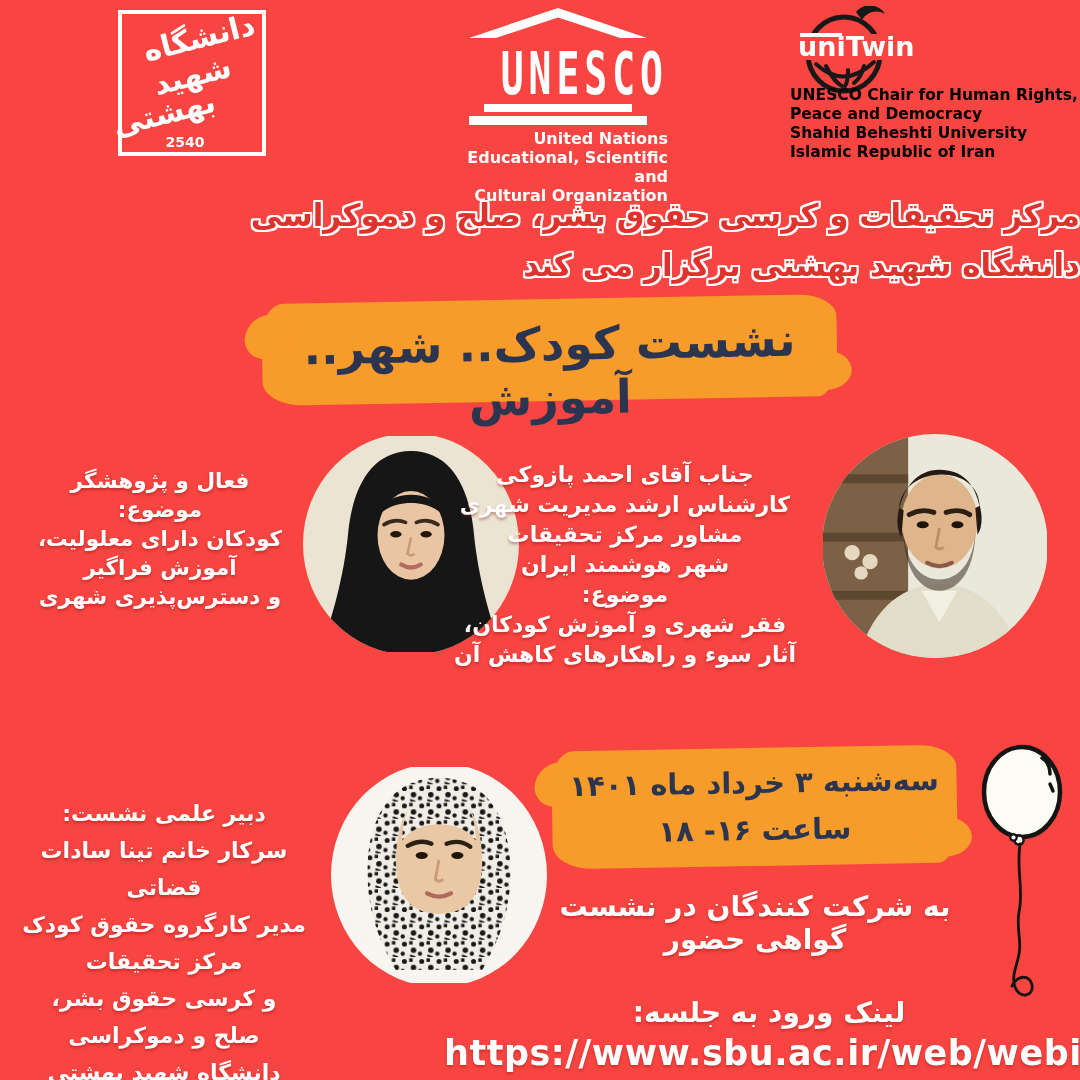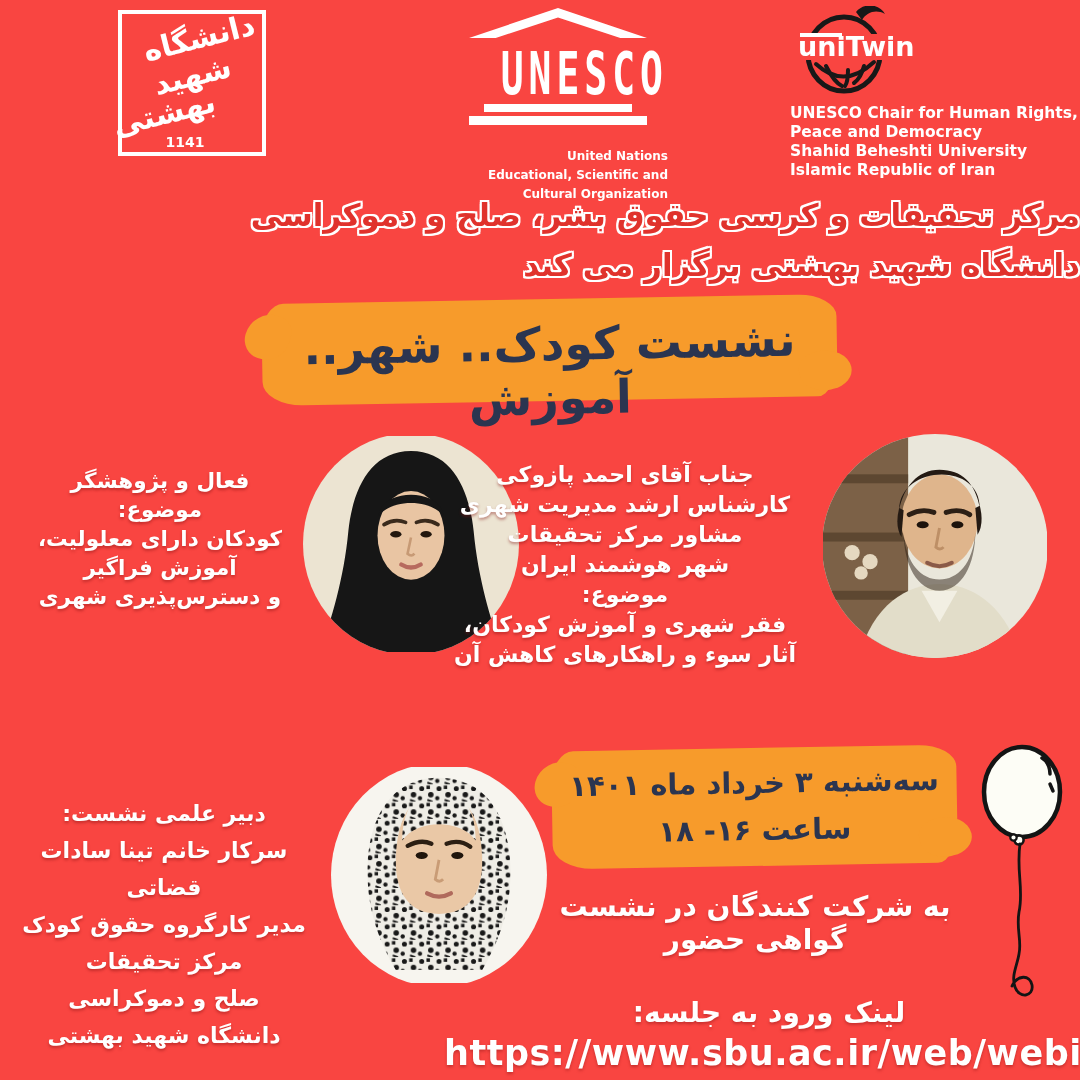--- a/index.html
+++ b/index.html
@@ -24,24 +24,24 @@
     color:#fff;font-size:14px;font-weight:bold;}
 
   .unesco-logo{left:448px;top:8px;width:220px;text-align:right;}
   .unesco-roof{width:178px;height:30px;margin:0 auto;background:#fff;
     clip-path:polygon(50% 0%,100% 100%,85% 100%,50% 32%,15% 100%,0% 100%);}
   .unesco-letters{display:inline-block;margin-top:2px;color:#fff;
     font-family:"DejaVu Sans Mono",monospace;font-weight:bold;font-size:38px;
     letter-spacing:5px;transform:scaleY(1.55);transform-origin:top center;height:58px;}
   .unesco-step1{width:148px;height:8px;background:#fff;margin:6px auto 4px;}
   .unesco-step2{width:178px;height:9px;background:#fff;margin:0 auto;}
-  .unesco-caption{margin-top:22px;color:#fff;font-size:12px;line-height:19px;font-weight:bold;}
+  .unesco-caption{margin-top:4px;color:#fff;font-size:16px;line-height:19px;font-weight:bold;}
 
   .unitwin-logo{left:782px;top:6px;width:140px;height:96px;}
-  .unitwin-caption{left:790px;top:104px;width:290px;color:#ffffff;
+  .unitwin-caption{left:790px;top:86px;width:290px;color:#000000;
     font-size:15.5px;line-height:19px;font-weight:bold;text-align:left;}
 
   
   .header-lines{left:0;top:190px;width:1080px;text-align:right;direction:rtl;
     color:#e0322c;font-weight:bold;font-size:31px;line-height:50px;
     text-shadow:-2px -2px 0 #fff,2px -2px 0 #fff,-2px 2px 0 #fff,2px 2px 0 #fff,
                  0 -2px 0 #fff,0 2px 0 #fff,-2px 0 0 #fff,2px 0 0 #fff;}
 
   
   .brush{background:#f79b2b;transform:rotate(-1deg);
@@ -84,21 +84,21 @@
 
   .balloon{left:966px;top:740px;width:112px;height:300px;}
 </style>
 </head>
 <body>
 
 <div class="abs sbu-logo">
   <div class="sbu-word sbu-w1">دانشگاه</div>
   <div class="sbu-word sbu-w2">شهید</div>
   <div class="sbu-word sbu-w3">بهشتی</div>
-  <div class="sbu-year">1141</div>
+  <div class="sbu-year">2540</div>
 </div>
 
 <div class="abs unesco-logo">
   <div class="unesco-roof"></div>
   <div><span class="unesco-letters">UNESCO</span></div>
   <div class="unesco-step1"></div>
   <div class="unesco-step2"></div>
   <div class="unesco-caption">
     <div>United Nations</div>
     <div>Educational, Scientific and</div>
@@ -197,20 +197,21 @@
 <div class="abs brush date-brush">
   <div class="date-line first">سه‌شنبه ۳ خرداد ماه ۱۴۰۱</div>
   <div class="date-line">ساعت ۱۶- ۱۸</div>
 </div>
 
 <div class="abs speaker-text speaker-3">
   <div>دبیر علمی نشست:</div>
   <div>سرکار خانم تینا سادات قضاتی</div>
   <div>مدیر کارگروه حقوق کودک</div>
   <div>مرکز تحقیقات</div>
+  <div>و کرسی حقوق بشر،</div>
   <div>صلح و دموکراسی</div>
   <div>دانشگاه شهید بهشتی</div>
 </div>
 
 <div class="abs photo photo-3">
   <svg viewBox="0 0 100 100">
     <defs>
       <pattern id="hijab-pat" width="8" height="8" patternUnits="userSpaceOnUse">
         <rect width="8" height="8" fill="#efede6"></rect>
         <circle cx="2" cy="2" r="1.15" fill="#191919"></circle>

